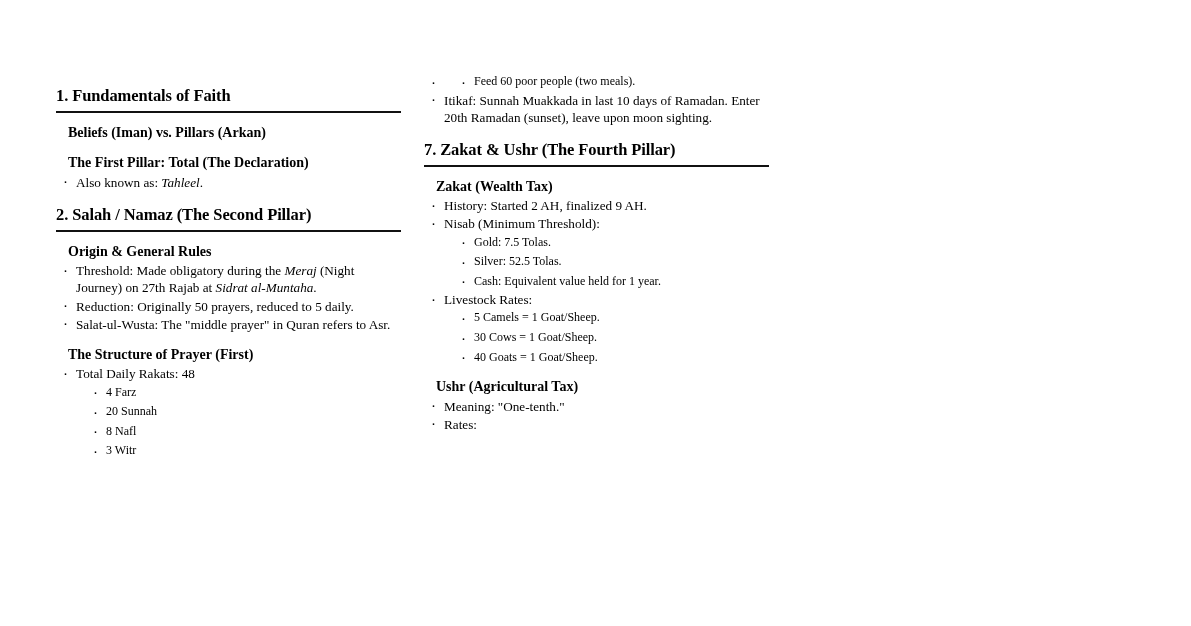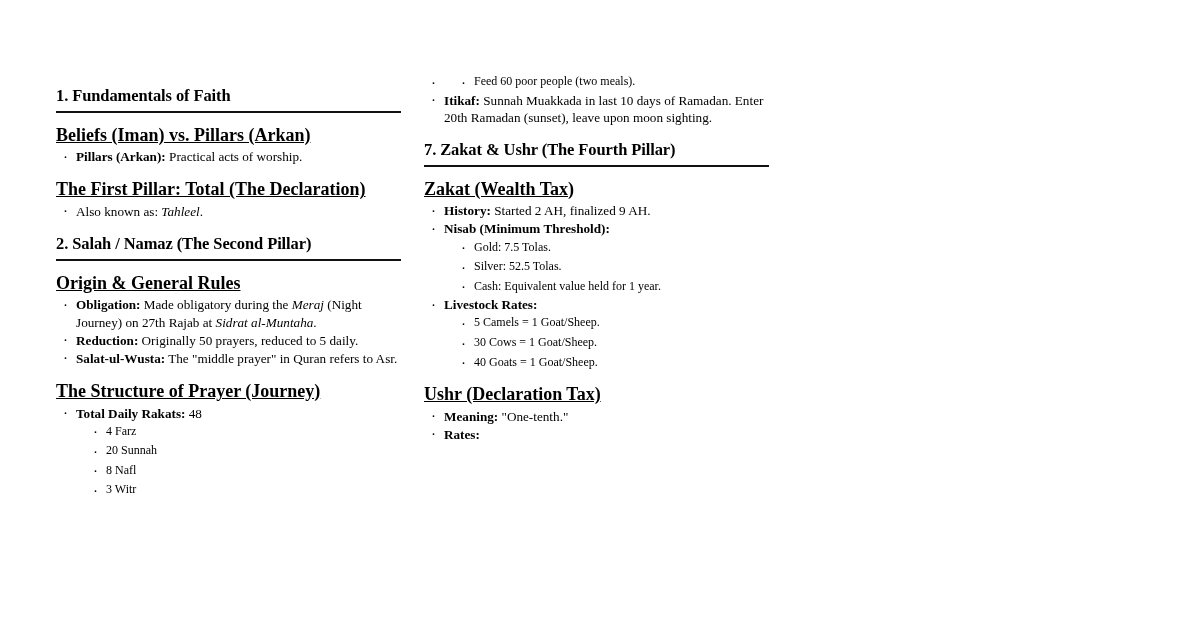--- a/index.html
+++ b/index.html
@@ -57,25 +57,24 @@
     border: 0;
     border-top: 2px solid #111111;
     margin: 0 0 11px 0;
     width: 345px;
   }
   .sec-block { margin-bottom: 0; }
   .sec-block + .sec-block { margin-top: 14px; }
 
   
   .sub-head {
-    font-size: 18px;
+    font-size: 14px;
     font-weight: bold;
     line-height: 1.25;
-    margin: 0 0 2px 0;
-    text-decoration: underline;
+    margin: 0 0 2px 12px;
   }
   .group + .group { margin-top: 13px; }
 
   
   ul.lvl1 {
     list-style: none;
     margin: 0;
     padding: 0 0 0 6px;
   }
   ul.lvl1 > li {
@@ -110,21 +109,21 @@
   ul.lvl2 > li::before {
     content: "\00B7";
     position: absolute;
     left: 1px;
     top: -0.5px;
     font-size: 15px;
     line-height: 1.30;
   }
   ul.lvl2 > li:last-child { margin-bottom: 0; }
 
-  .lbl { font-weight: bold; }
+  .lbl { font-weight: normal; }
   .ital { font-style: italic; }
   .txt { font-weight: normal; text-align: center; }
 
   
   .tight > li { margin-bottom: 0; }
 </style>
 </head>
 <body>
 
 <div class="page">
@@ -132,24 +131,20 @@
 
     <div class="col col-left">
 
       <div class="sec-block">
         <div class="sec-head">1. Fundamentals of Faith</div>
         <hr class="sec-rule">
 
         <div class="group">
           <div class="sub-head">Beliefs (Iman) vs. Pillars (Arkan)</div>
           <ul class="lvl1">
-            <li>
-              <span class="lbl">Pillars (Arkan):</span>
-              <span class="txt">Practical acts of worship.</span>
-            </li>
           </ul>
         </div>
 
         <div class="group">
           <div class="sub-head">The First Pillar: Total (The Declaration)</div>
           <ul class="lvl1">
             <li>
               <span class="txt">Also known as: </span><span class="ital">Tahleel</span><span class="txt">.</span>
             </li>
           </ul>
@@ -157,35 +152,35 @@
       </div>
 
       <div class="sec-block">
         <div class="sec-head">2. Salah / Namaz (The Second Pillar)</div>
         <hr class="sec-rule">
 
         <div class="group">
           <div class="sub-head">Origin &amp; General Rules</div>
           <ul class="lvl1 tight">
             <li>
-              <span class="lbl">Obligation:</span><span class="txt"> Made obligatory during the </span><span class="ital">Meraj</span><span class="txt"> (Night Journey) on 27th Rajab at </span><span class="ital">Sidrat al-Muntaha</span><span class="txt">.</span>
+              <span class="lbl">Threshold:</span><span class="txt"> Made obligatory during the </span><span class="ital">Meraj</span><span class="txt"> (Night Journey) on 27th Rajab at </span><span class="ital">Sidrat al-Muntaha</span><span class="txt">.</span>
             </li>
             <li>
               <span class="lbl">Reduction:</span>
               <span class="txt">Originally 50 prayers, reduced to 5 daily.</span>
             </li>
             <li>
               <span class="lbl">Salat-ul-Wusta:</span>
               <span class="txt">The "middle prayer" in Quran refers to Asr.</span>
             </li>
           </ul>
         </div>
 
         <div class="group">
-          <div class="sub-head">The Structure of Prayer (Journey)</div>
+          <div class="sub-head">The Structure of Prayer (First)</div>
           <ul class="lvl1">
             <li>
               <span class="lbl">Total Daily Rakats:</span>
               <span class="txt">48</span>
               <ul class="lvl2">
                 <li>4 Farz</li>
                 <li>20 Sunnah</li>
                 <li>8 Nafl</li>
                 <li>3 Witr</li>
               </ul>
@@ -235,21 +230,21 @@
               <ul class="lvl2">
                 <li>5 Camels = 1 Goat/Sheep.</li>
                 <li>30 Cows = 1 Goat/Sheep.</li>
                 <li>40 Goats = 1 Goat/Sheep.</li>
               </ul>
             </li>
           </ul>
         </div>
 
         <div class="group">
-          <div class="sub-head">Ushr (Declaration Tax)</div>
+          <div class="sub-head">Ushr (Agricultural Tax)</div>
           <ul class="lvl1 tight">
             <li>
               <span class="lbl">Meaning:</span>
               <span class="txt">"One-tenth."</span>
             </li>
             <li>
               <span class="lbl">Rates:</span>
             </li>
           </ul>
         </div>

